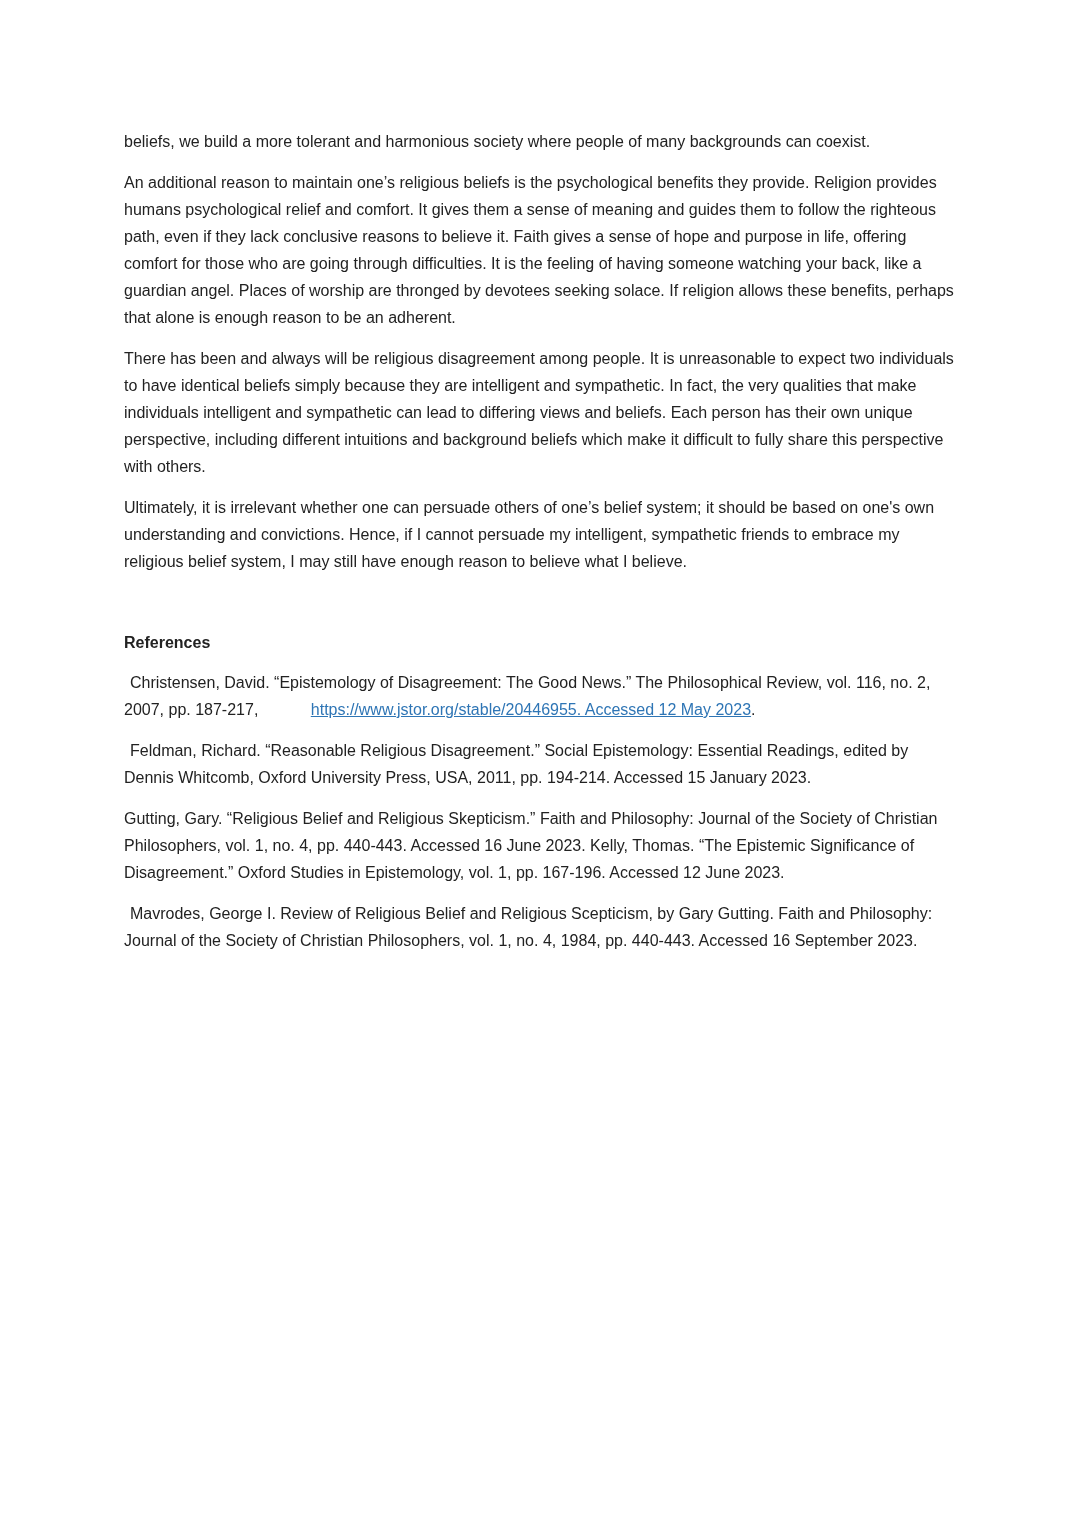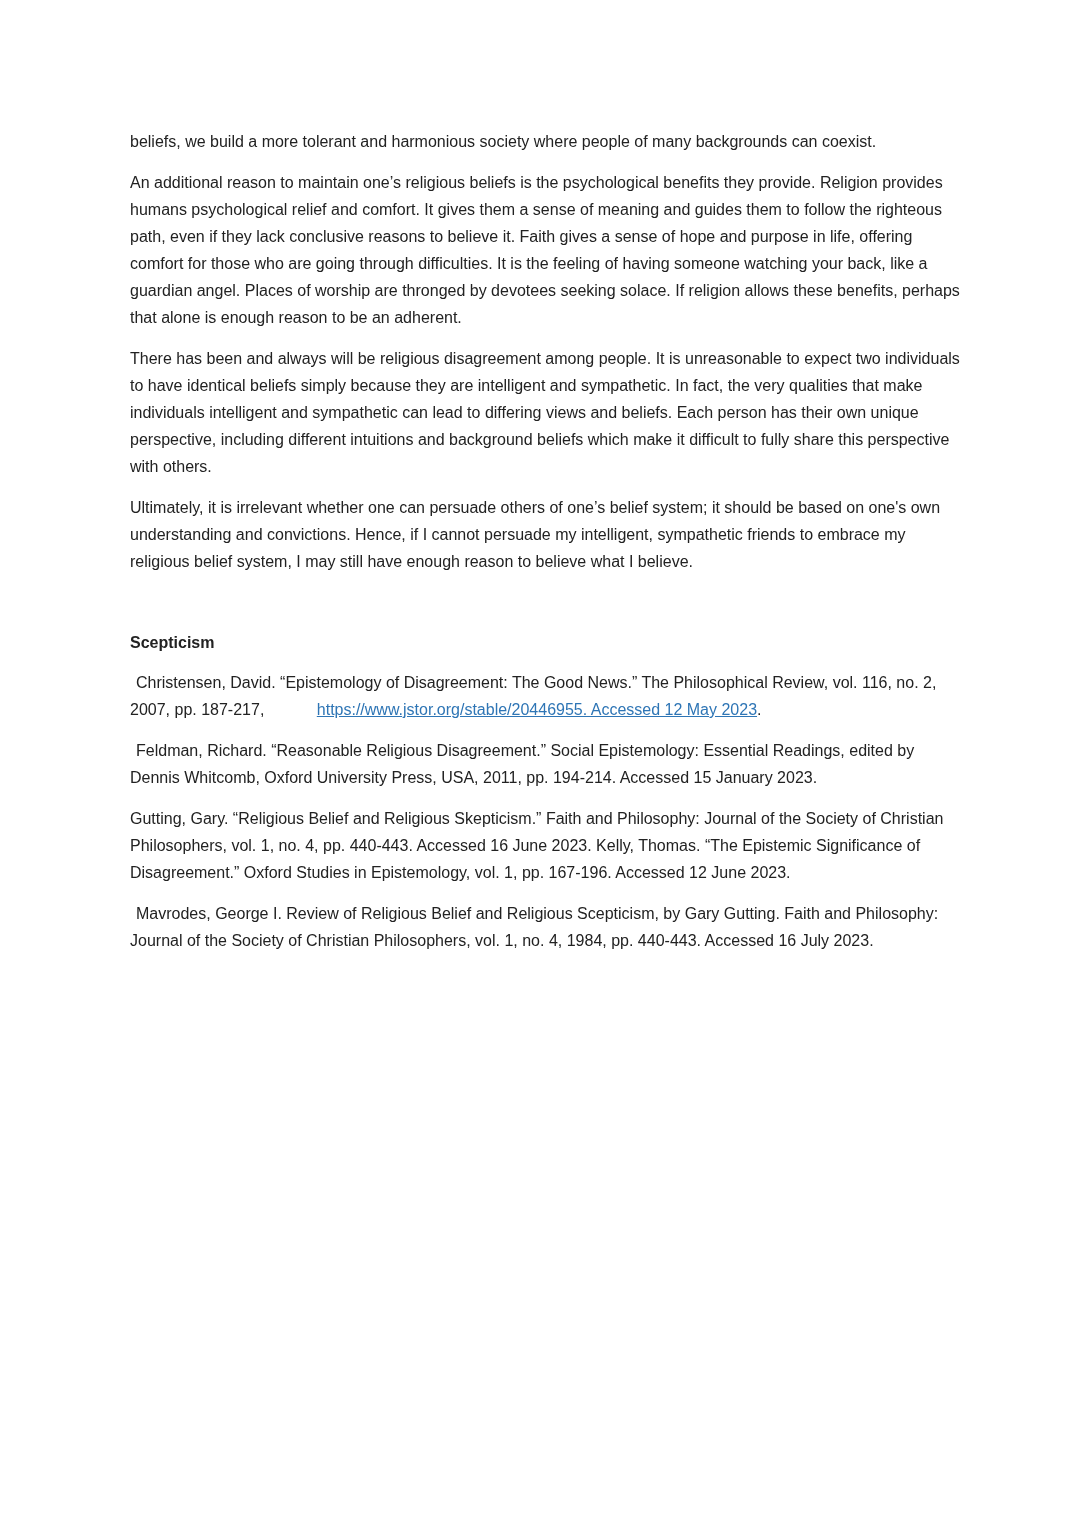--- a/index.html
+++ b/index.html
@@ -9,21 +9,21 @@
   }
   body {
     width: 1080px;
     height: 1527px;
     position: relative;
     overflow: hidden;
     font-family: "Liberation Sans", "DejaVu Sans", sans-serif;
   }
   .page-content {
     position: absolute;
-    left: 130px;
+    left: 124px;
     top: 128px;
     width: 832px;
     font-size: 16px;
     line-height: 27px;
     color: #222222;
   }
   .page-content p {
     margin: 0 0 14px 0;
   }
   .lead-space {
@@ -49,24 +49,24 @@
 <div class="page-content">
 
   <p>beliefs, we build a more tolerant and harmonious society where people of many backgrounds can coexist.</p>
 
   <p>An additional reason to maintain one’s religious beliefs is the psychological benefits they provide. Religion provides humans psychological relief and comfort. It gives them a sense of meaning and guides them to follow the righteous path, even if they lack conclusive reasons to believe it. Faith gives a sense of hope and purpose in life, offering comfort for those who are going through difficulties. It is the feeling of having someone watching your back, like a guardian angel. Places of worship are thronged by devotees seeking solace. If religion allows these benefits, perhaps that alone is enough reason to be an adherent.</p>
 
   <p>There has been and always will be religious disagreement among people. It is unreasonable to expect two individuals to have identical beliefs simply because they are intelligent and sympathetic. In fact, the very qualities that make individuals intelligent and sympathetic can lead to differing views and beliefs. Each person has their own unique perspective, including different intuitions and background beliefs which make it difficult to fully share this perspective with others.</p>
 
   <p>Ultimately, it is irrelevant whether one can persuade others of one’s belief system; it should be based on one's own understanding and convictions. Hence, if I cannot persuade my intelligent, sympathetic friends to embrace my religious belief system, I may still have enough reason to believe what I believe.</p>
 
-  <p class="references-heading">Scepticism</p>
+  <p class="references-heading">References</p>
 
   <p class="lead-space"><span>Christensen, David. “Epistemology of Disagreement: The Good News.” The Philosophical Review, vol. 116, no. 2, 2007, pp. 187-217, </span><a class="doc-link" href="#">https://www.jstor.org/stable/20446955. Accessed 12 May 2023</a><span>.</span></p>
 
   <p class="lead-space">Feldman, Richard. “Reasonable Religious Disagreement.” Social Epistemology: Essential Readings, edited by Dennis Whitcomb, Oxford University Press, USA, 2011, pp. 194-214. Accessed 15 January 2023.</p>
 
   <p>Gutting, Gary. “Religious Belief and Religious Skepticism.” Faith and Philosophy: Journal of the Society of Christian Philosophers, vol. 1, no. 4, pp. 440-443. Accessed 16 June 2023. Kelly, Thomas. “The Epistemic Significance of Disagreement.” Oxford Studies in Epistemology, vol. 1, pp. 167-196. Accessed 12 June 2023.</p>
 
 
-  <p class="lead-space">Mavrodes, George I. Review of Religious Belief and Religious Scepticism, by Gary Gutting. Faith and Philosophy: Journal of the Society of Christian Philosophers, vol. 1, no. 4, 1984, pp. 440-443. Accessed 16 July 2023.</p>
+  <p class="lead-space">Mavrodes, George I. Review of Religious Belief and Religious Scepticism, by Gary Gutting. Faith and Philosophy: Journal of the Society of Christian Philosophers, vol. 1, no. 4, 1984, pp. 440-443. Accessed 16 September 2023.</p>
 
 </div>
 
 </body></html>

